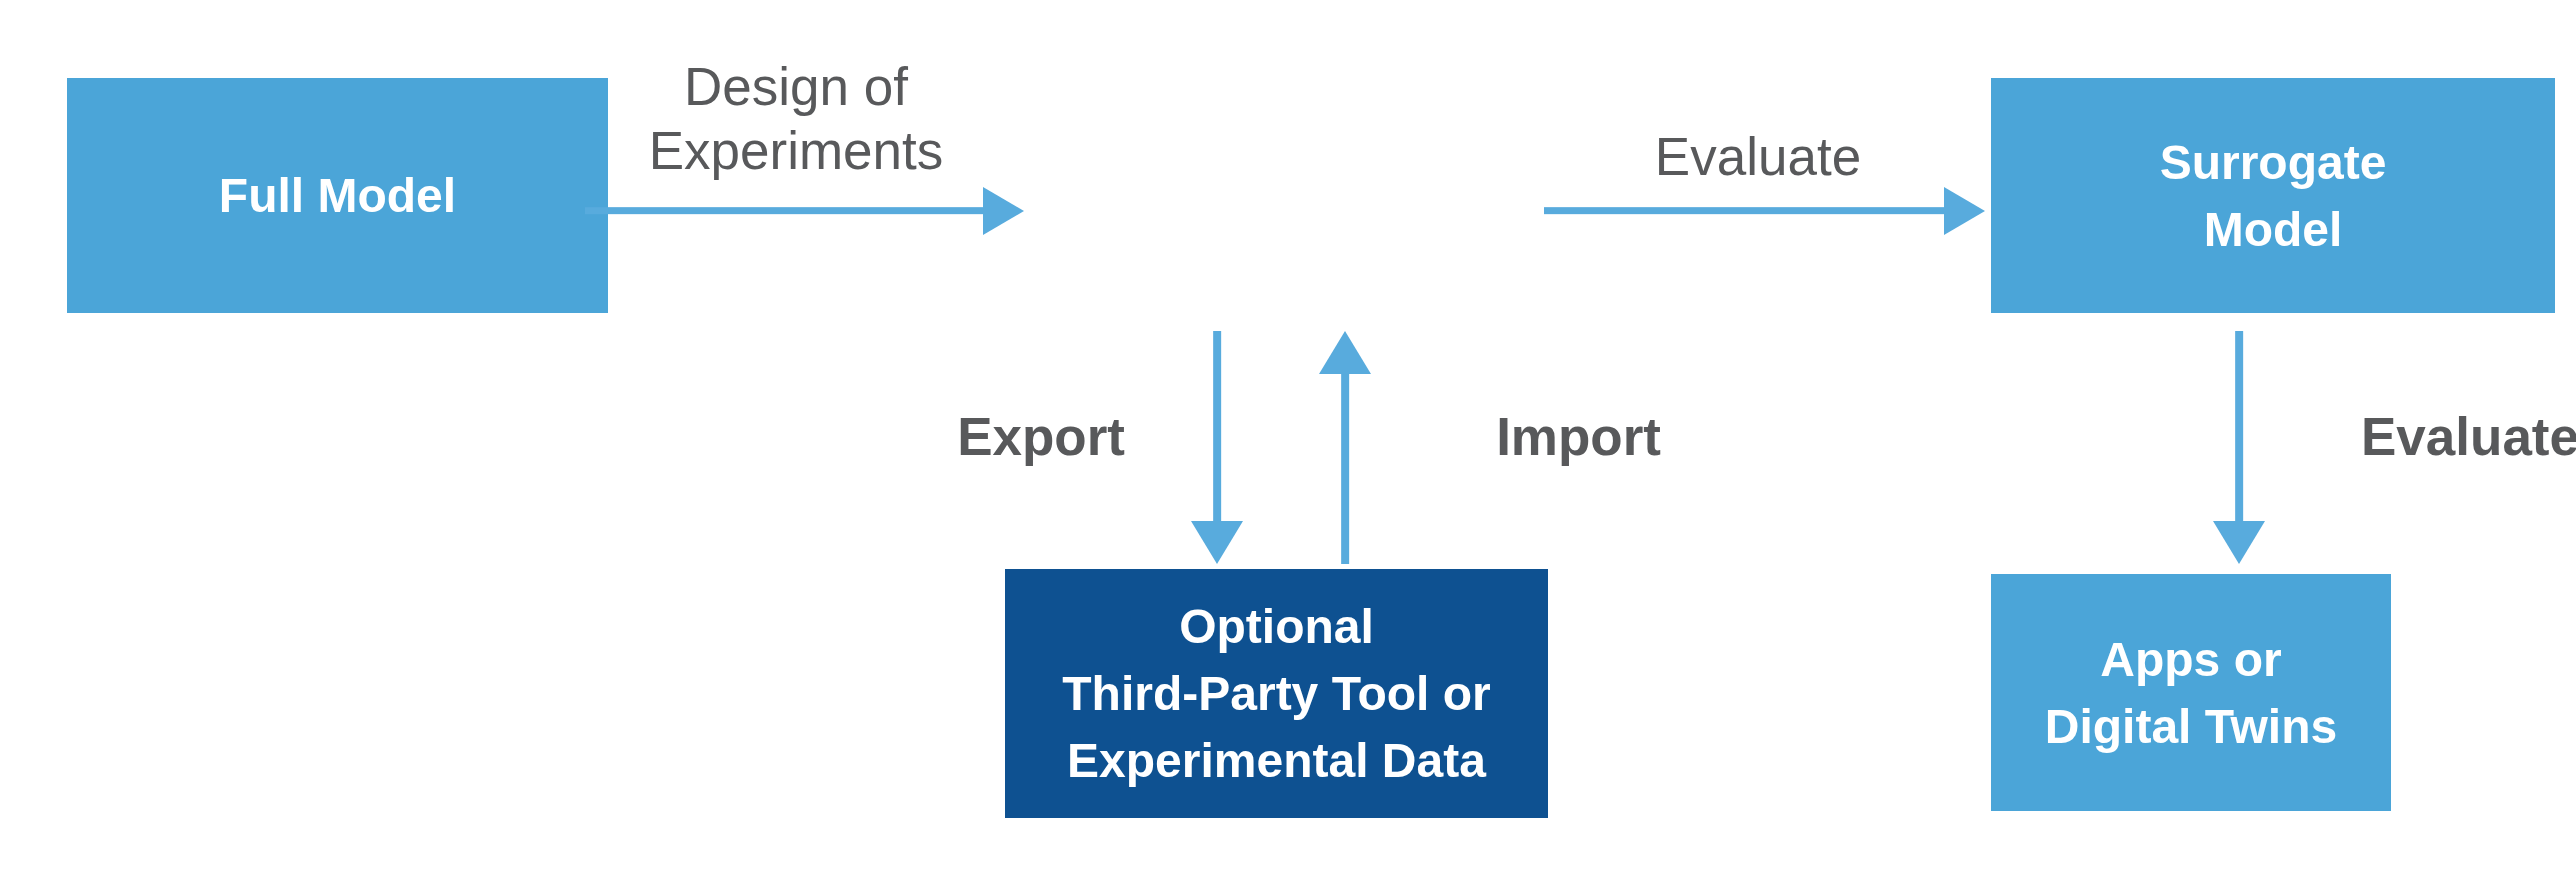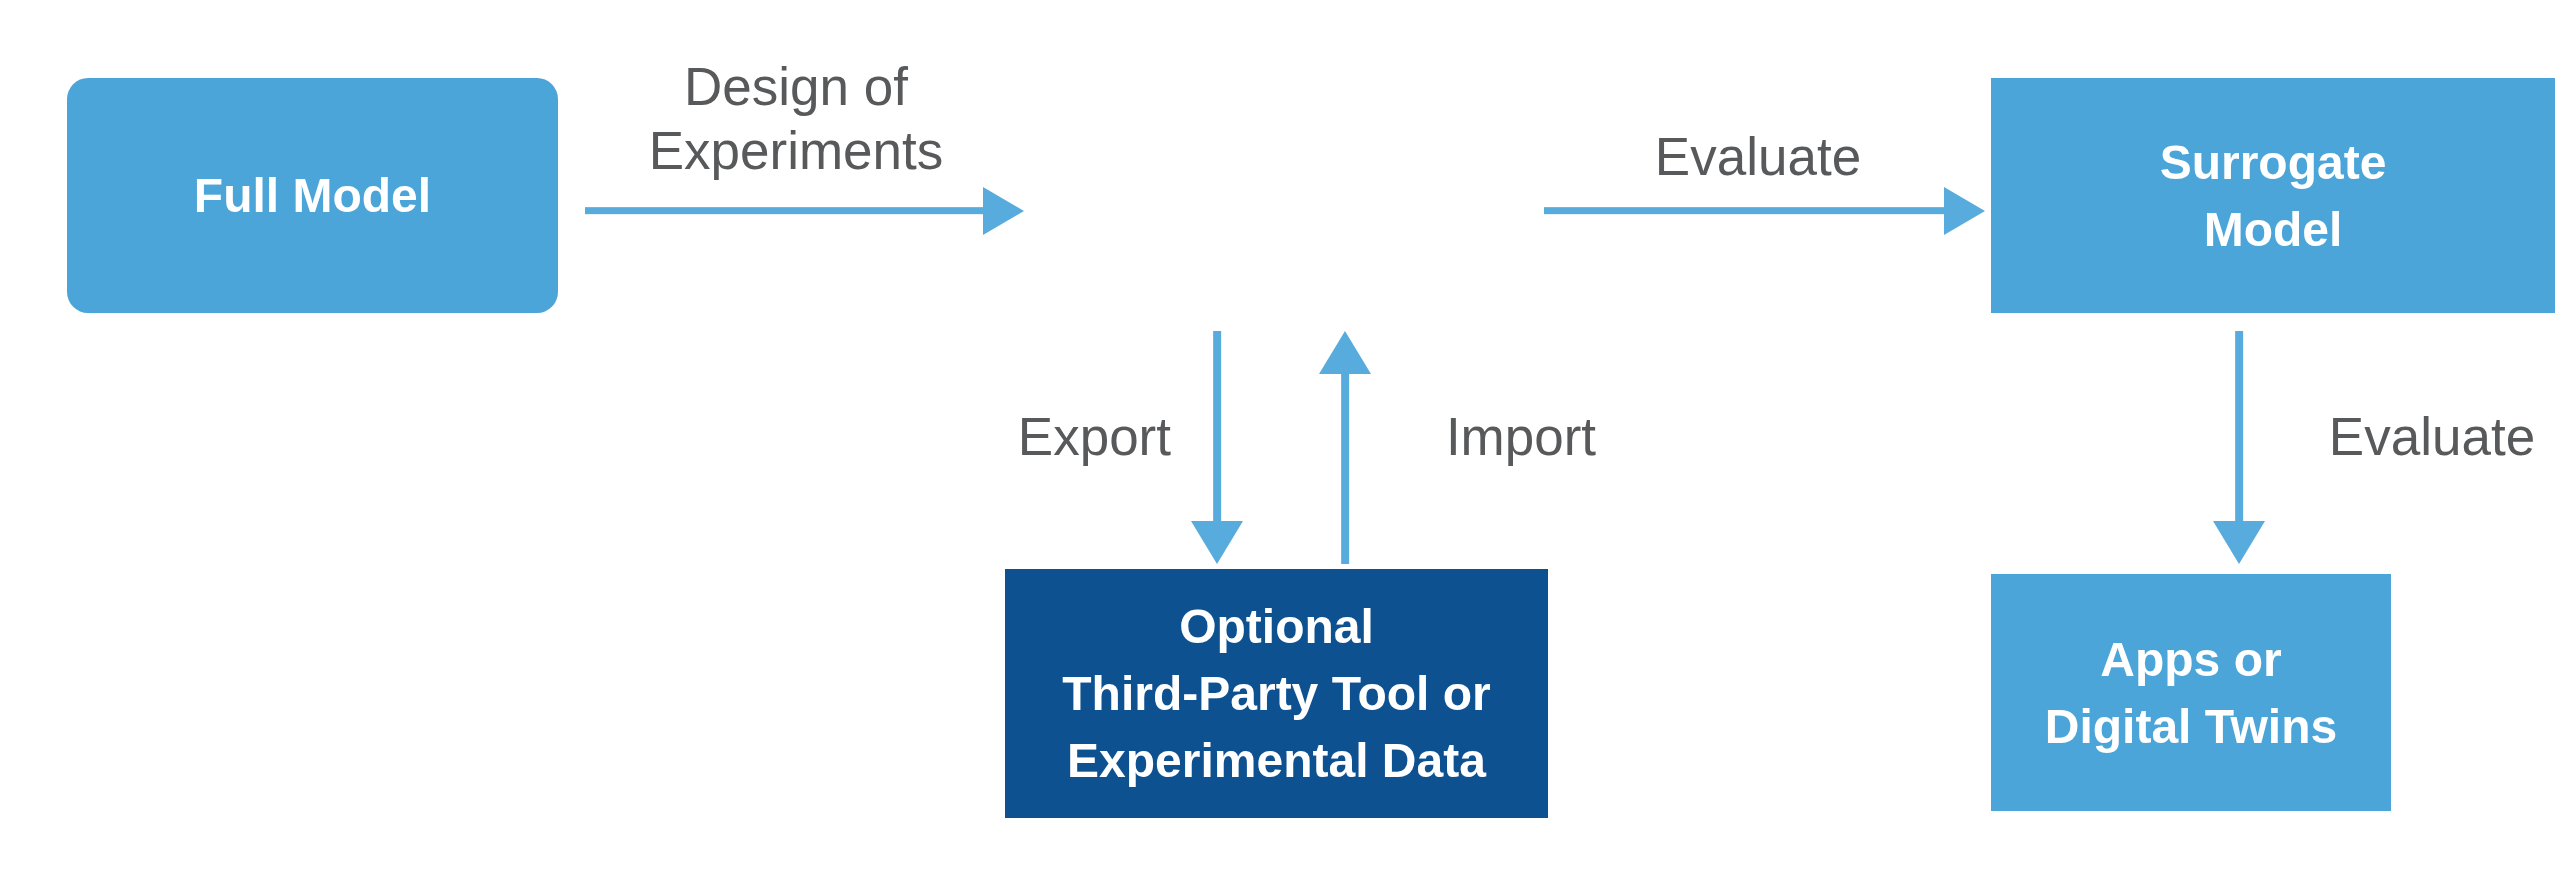--- a/index.html
+++ b/index.html
@@ -37,21 +37,21 @@
 
   .edge-label {
     position: absolute;
     color: var(--label-gray);
     font-size: 53px;
     line-height: 64px;
     white-space: pre-line;
   }
   .edge-label.center { text-align: center; }
   .edge-label.right  { text-align: right; }
-  .edge-label.left   { text-align: center; }
+  .edge-label.left   { text-align: right; font-weight: bold; }
 
   
   .arrow { position: absolute; }
   .arrow .shaft { position: absolute; background: var(--arrow-blue); }
   .arrow .head { position: absolute; width: 0; height: 0; }
 
   .arrow.h .shaft {
     left: 0; top: 50%; transform: translateY(-50%);
     height: 7.7px; width: calc(100% - 39px);
   }
@@ -75,35 +75,35 @@
   }
   .arrow.v.up .shaft { top: 42px; }
   .arrow.v.up .head {
     top: 0; left: 50%; transform: translateX(-50%);
     border-bottom: 43px solid var(--arrow-blue);
     border-left: 26px solid transparent;
     border-right: 26px solid transparent;
   }
 
   
-  #node-full-model        { left: 67px;   top: 78px; width: 491px; height: 235px; border-radius: 21px; }
+  #node-full-model        { left: 67px;   top: 78px; width: 541px; height: 235px; }
   #node-design-data-table { left: 1028px; top: 78px; width: 494px; height: 235px; }
   #node-surrogate-model   { left: 1991px; top: 78px; width: 564px; height: 235px; }
   #node-third-party       { left: 1005px; top: 569px; width: 543px; height: 249px; }
   #node-apps              { left: 1991px; top: 574px; width: 400px; height: 237px; }
 
   #arrow-doe      { left: 585px;  top: 186px; width: 439px; height: 49px; }
   #arrow-training { left: 1544px; top: 186px; width: 441px; height: 49px; }
   #arrow-export   { left: 1191px; top: 331px; width: 52px;  height: 233px; }
   #arrow-import   { left: 1319px; top: 331px; width: 52px;  height: 233px; }
   #arrow-evaluate { left: 2213px; top: 331px; width: 52px;  height: 233px; }
 
   #label-doe      { left: 551px;  top: 55px;  width: 490px; }
   #label-training { left: 1548px; top: 125px; width: 420px; }
-  #label-export   { left: 961px; top: 405px; width: 210px; }
+  #label-export   { left: 915px; top: 405px; width: 210px; font-weight: bold; }
   #label-import   { left: 1381px; top: 405px; width: 280px; }
   #label-evaluate { left: 2285px; top: 405px; width: 294px; }
 </style>
 </head>
 <body>
 
 <div class="canvas">
 
   <div class="node light" id="node-full-model">
     <span>Full Model</span>

